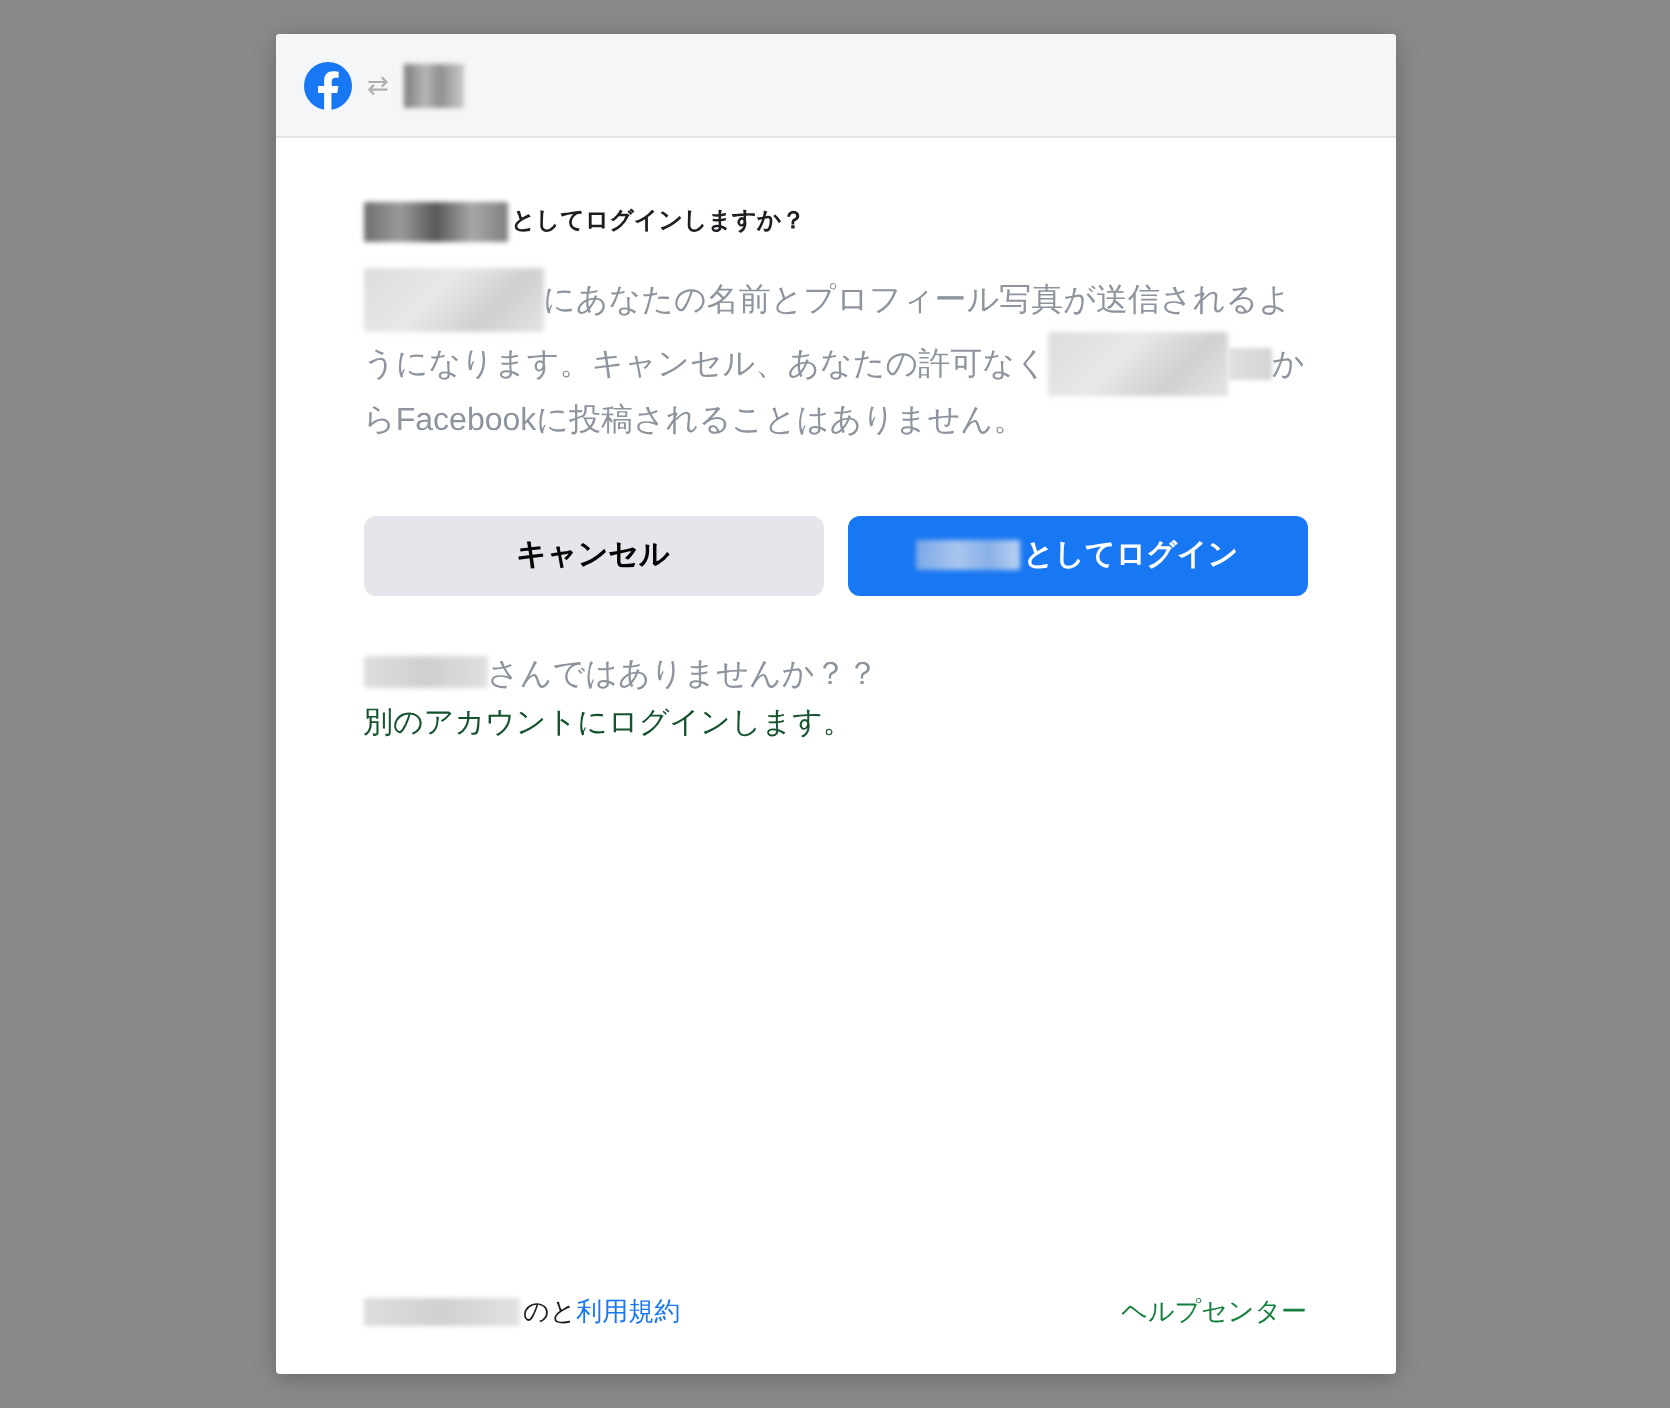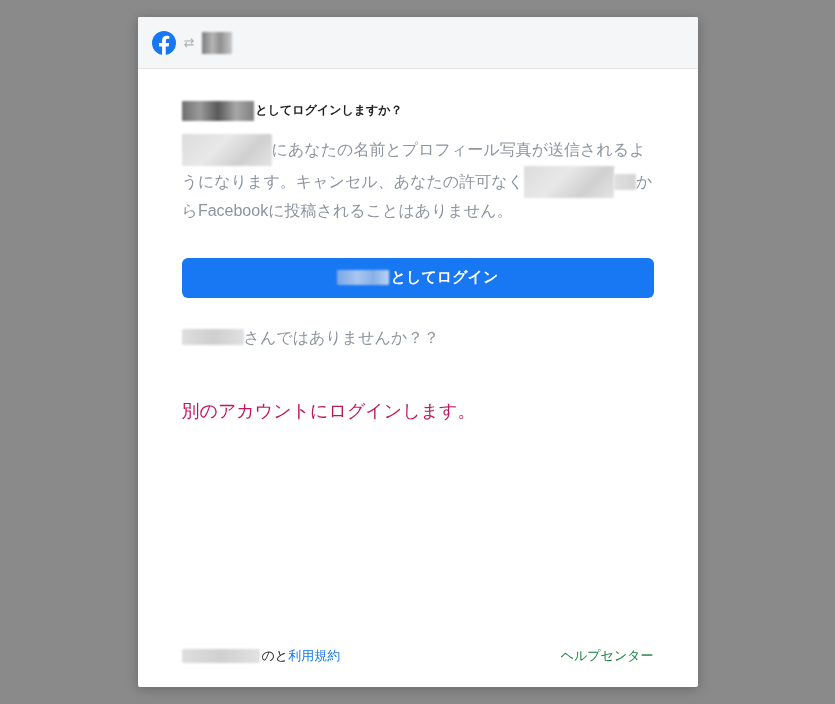--- a/index.html
+++ b/index.html
@@ -147,26 +147,25 @@
     .blur-notyou {
       width: 62px;
       height: 16px;
       vertical-align: middle;
       position: relative;
       top: -2px;
       background: linear-gradient(90deg, #dedede 0%, #cfcfcf 50%, #e0e0e0 100%);
       filter: blur(1.2px);
     }
     .link {
-      color: #be185d;
-      font-size: 18px;
+      color: #14532d;
+      font-size: 15px;
       text-decoration: none;
       cursor: pointer;
       display: inline-block;
-      margin-top: 48px;
     }
     .spacer {
       flex: 1;
     }
     .footer {
       padding: 0 44px 22px 44px;
       display: flex;
       align-items: flex-end;
       justify-content: space-between;
       font-size: 13px;
@@ -215,20 +214,23 @@
     <div class="title-row">
       <span class="blur-chip blur-title"></span>
       <span class="title-text">としてログインしますか？</span>
     </div>
 
     <div class="description">
       <span class="blur-chip blur-inline-wide"></span><span>にあなたの名前とプロフィール写真が送信されるようになります。キャンセル、あなたの許可なく</span><span class="blur-chip blur-inline-wide"></span><span class="blur-chip blur-inline-small"></span><span>からFacebookに投稿されることはありません。</span>
     </div>
 
     <div class="button-row">
+      <button class="btn btn-cancel">
+        <span>キャンセル</span>
+      </button>
       <button class="btn btn-login">
         <span class="blur-chip blur-btn"></span>
         <span>としてログイン</span>
       </button>
     </div>
 
     <div class="not-you">
       <span class="blur-chip blur-notyou"></span><span>さんではありませんか？？</span><br>
       <a class="link">別のアカウントにログインします。</a>
     </div>

